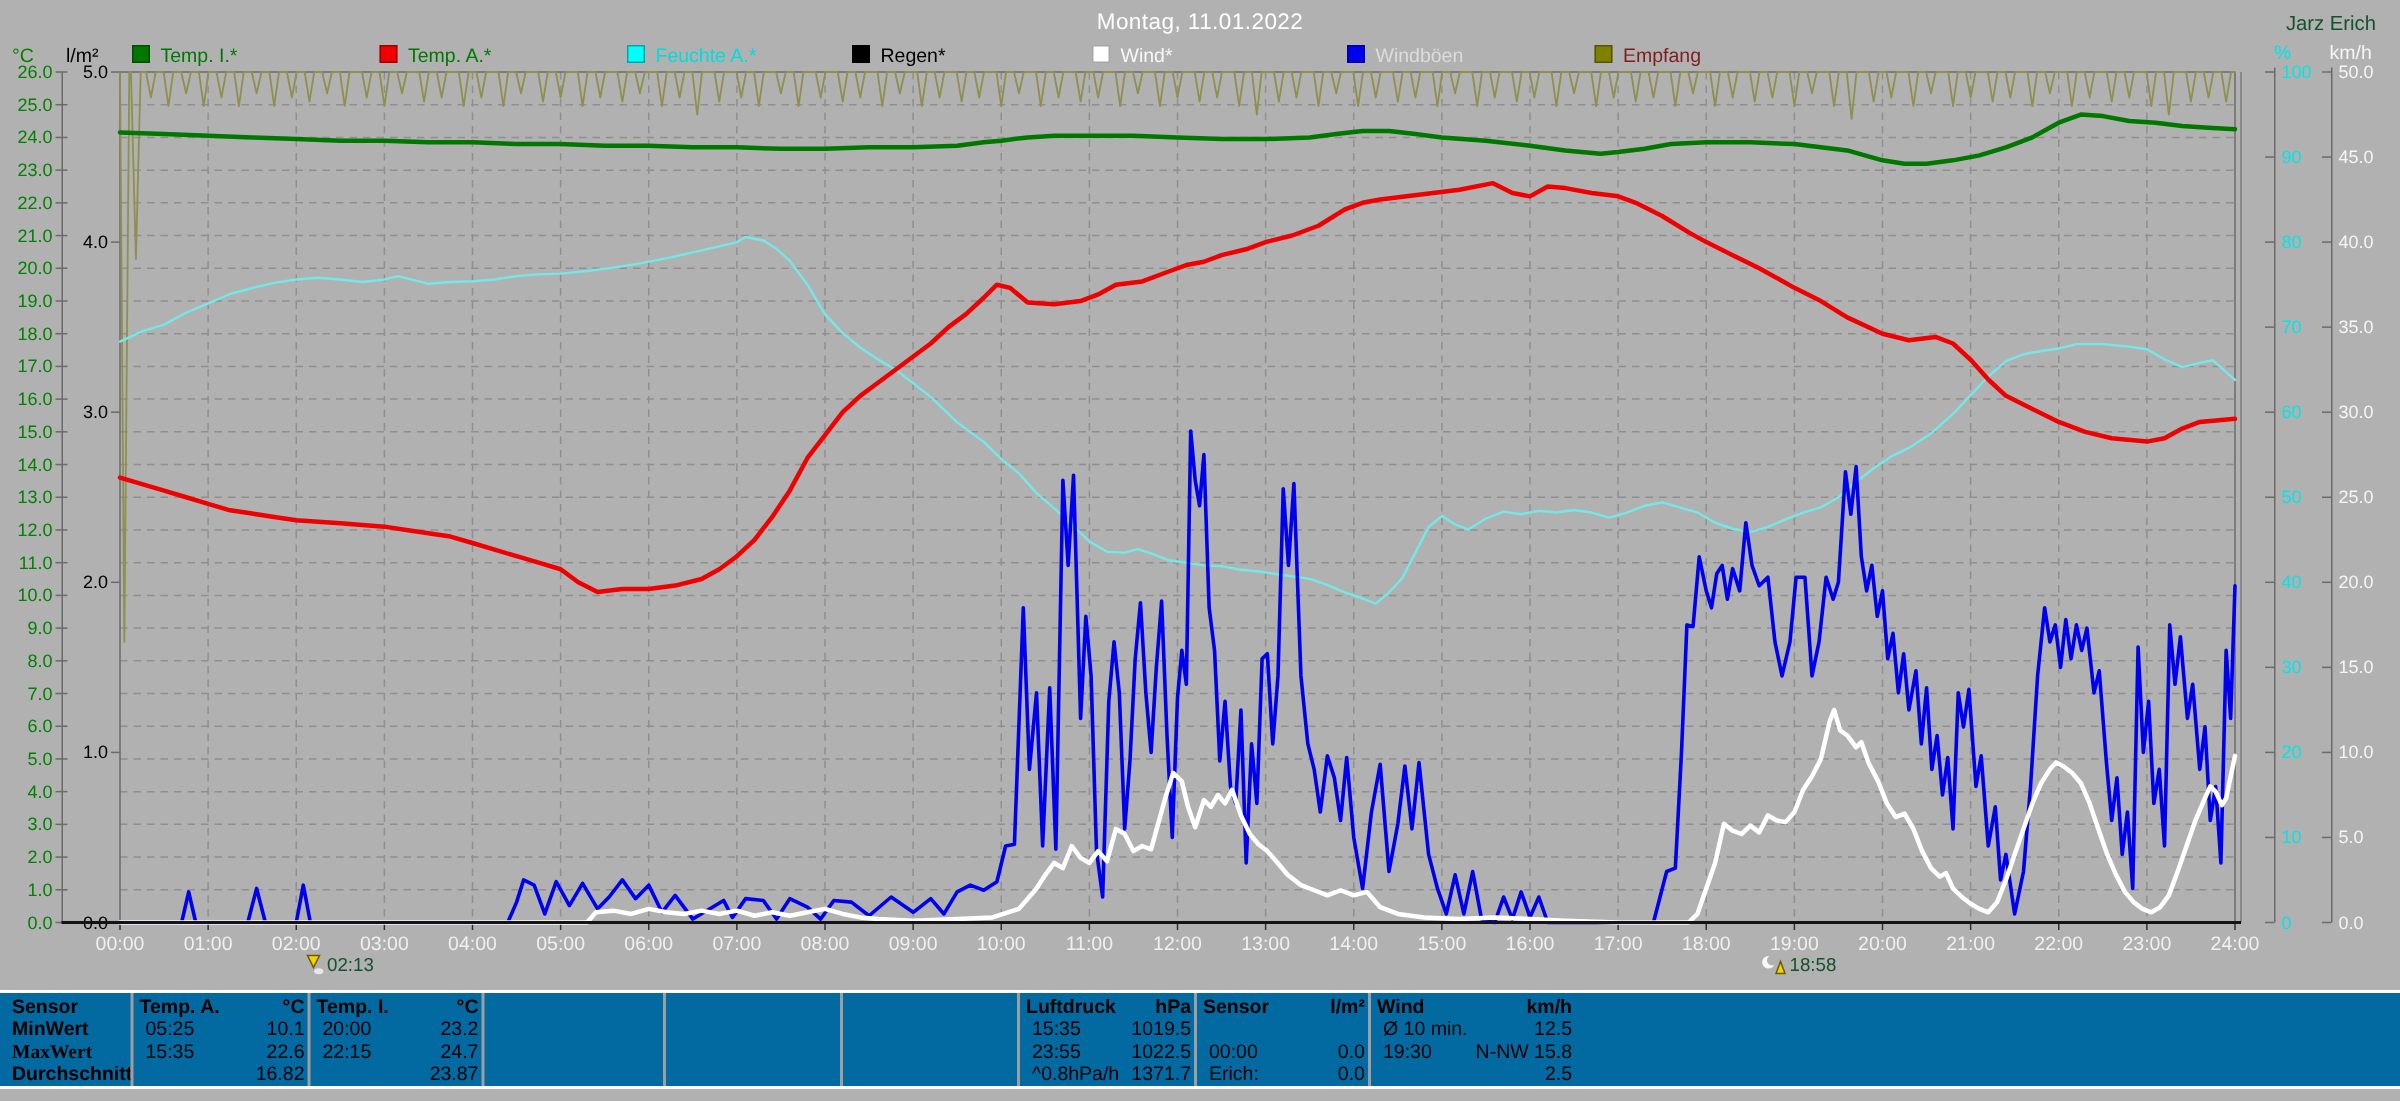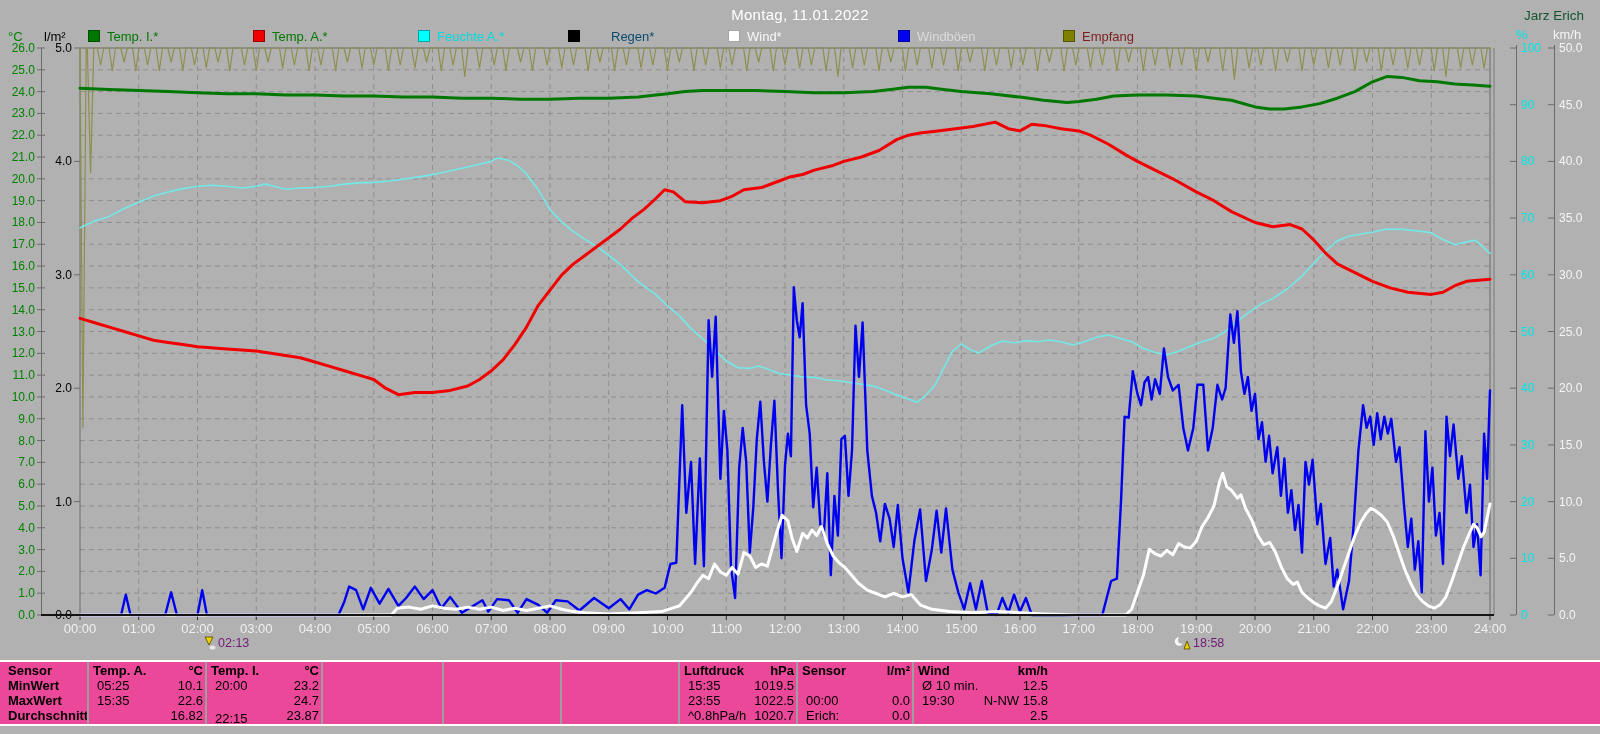--- a/index.html
+++ b/index.html
@@ -12,23 +12,23 @@
   #watermark{top:8px;right:16px;color:#14532d;font-size:13.5px;}
   .axhead{font-size:13px;font-weight:bold;}
   #unit-c{left:8px;top:29px;color:#008200;font-weight:normal;}
   #unit-rain{left:44px;top:29px;color:#000;font-weight:normal;}
   #unit-hum{left:1516px;top:27px;color:#00e6e6;font-weight:normal;}
   #unit-wind{left:1553px;top:27px;color:#f5f5f5;font-weight:normal;}
   #legend{left:0;top:29px;width:100%;height:16px;}
   .legend-item{position:absolute;top:0;height:14px;display:flex;align-items:center;}
   .swatch{width:12px;height:12px;margin-right:7px;border:1px solid rgba(0,0,0,.35);box-sizing:border-box;}
   .lab{font-size:13px;white-space:nowrap;}
-  .marker{display:flex;align-items:flex-start;color:#701a75;font-size:12.5px;}
+  .marker{display:flex;align-items:flex-start;color:#14532d;font-size:12.5px;}
   .marker svg{margin-right:2px;}
-  #datatable{left:0;top:660px;width:1600px;height:62px;background:#ec4899;
+  #datatable{left:0;top:660px;width:1600px;height:62px;background:#0369a1;
      border-top:2px solid #ffffff;border-bottom:2px solid #ffffff;font-size:13px;color:#000;}
   .tdiv{position:absolute;top:0;bottom:0;width:2px;background:#9e9e9e;}
   .tcell{position:absolute;height:15px;line-height:15px;white-space:nowrap;}
   .tcell.right{text-align:right;}
   .tcell.b{font-weight:bold;}
 </style>
 </head>
 <body>
 
 <div id="stage">
@@ -293,21 +293,21 @@
     <div class="legend-item" style="left:253px">
         <span class="swatch" style="background: rgb(240, 0, 0);"></span>
         <span class="lab" style="color: rgb(0, 120, 0);">Temp. A.*</span>
       </div>
     <div class="legend-item" style="left:418px">
         <span class="swatch" style="background: rgb(0, 255, 255);"></span>
         <span class="lab" style="color: rgb(0, 220, 220);">Feuchte A.*</span>
       </div>
     <div class="legend-item" style="left:568px">
         <span class="swatch" style="background: rgb(0, 0, 0);"></span>
-        <span class="lab" style="color: #0c4a6e; margin-left: 24px;">Regen*</span>
+        <span class="lab" style="color: #000000;">Regen*</span>
       </div>
     <div class="legend-item" style="left:728px">
         <span class="swatch" style="background: rgb(255, 255, 255);"></span>
         <span class="lab" style="color: rgb(248, 248, 248);">Wind*</span>
       </div>
     <div class="legend-item" style="left:898px">
         <span class="swatch" style="background: rgb(0, 0, 240);"></span>
         <span class="lab" style="color: rgb(220, 220, 220);">Windböen</span>
       </div>
     <div class="legend-item" style="left:1063px">
@@ -328,44 +328,44 @@
       <circle cx="5" cy="5.5" r="4.2" fill="#f8f8f8"></circle>
       <circle cx="7.4" cy="4.2" r="3.4" fill="#b1b1b1"></circle>
       <polygon points="10,13 13,5 16,13" fill="#f2d200" stroke="#6b5b00" stroke-width="1"></polygon>
     </svg>
     <span>18:58</span>
   </div>
 
   <div id="datatable" class="abs">
       <div class="tcell b" style="left: 8px; width: 78px; top: 1px;">Sensor</div>
       <div class="tcell b" style="left: 8px; width: 78px; top: 16px;">MinWert</div>
-      <div class="tcell b" style="left: 8px; width: 62px; top: 31px;">MaxWert</div>
+      <div class="tcell b" style="left: 8px; width: 62px; top: 31px; font-family: Liberation Serif, serif;">MaxWert</div>
       <div class="tcell b" style="left: 8px; width: 78px; top: 46px;">Durchschnitt</div>
       <div class="tcell b" style="left: 93px; width: 60.5px; top: 1px;">Temp. A.</div>
       <div class="tcell b right" style="left: 142.5px; width: 60.5px; top: 1px;">°C</div>
       <div class="tcell " style="left: 97px; width: 66px; top: 16px;">05:25</div>
       <div class="tcell right" style="left: 126px; width: 77px; top: 16px;">10.1</div>
       <div class="tcell " style="left: 97px; width: 66px; top: 31px;">15:35</div>
       <div class="tcell right" style="left: 126px; width: 77px; top: 31px;">22.6</div>
       <div class="tcell right" style="left: 126px; width: 77px; top: 46px;">16.82</div>
       <div class="tcell b" style="left: 211px; width: 59.4px; top: 1px;">Temp. I.</div>
       <div class="tcell b right" style="left: 259.6px; width: 59.4px; top: 1px;">°C</div>
       <div class="tcell " style="left: 215px; width: 64.8px; top: 16px;">20:00</div>
       <div class="tcell right" style="left: 243.4px; width: 75.6px; top: 16px;">23.2</div>
-      <div class="tcell " style="left: 215px; width: 64.8px; top: 49px;">22:15</div>
+      <div class="tcell " style="left: 215px; width: 64.8px; top: 31px;">22:15</div>
       <div class="tcell right" style="left: 243.4px; width: 75.6px; top: 31px;">24.7</div>
       <div class="tcell right" style="left: 243.4px; width: 75.6px; top: 46px;">23.87</div>
       <div class="tcell b" style="left: 684px; width: 60.5px; top: 1px;">Luftdruck</div>
       <div class="tcell b right" style="left: 733.5px; width: 60.5px; top: 1px;">hPa</div>
       <div class="tcell " style="left: 688px; width: 66px; top: 16px;">15:35</div>
       <div class="tcell right" style="left: 717px; width: 77px; top: 16px;">1019.5</div>
       <div class="tcell " style="left: 688px; width: 66px; top: 31px;">23:55</div>
       <div class="tcell right" style="left: 717px; width: 77px; top: 31px;">1022.5</div>
       <div class="tcell " style="left: 688px; width: 66px; top: 46px;">^0.8hPa/h</div>
-      <div class="tcell right" style="left: 717px; width: 77px; top: 46px;">1020.7</div>
+      <div class="tcell right" style="left: 717px; width: 77px; top: 46px;">1371.7</div>
       <div class="tcell b" style="left: 802px; width: 59.4px; top: 1px;">Sensor</div>
       <div class="tcell b right" style="left: 850.6px; width: 59.4px; top: 1px;">l/m²</div>
       <div class="tcell " style="left: 806px; width: 64.8px; top: 31px;">00:00</div>
       <div class="tcell right" style="left: 834.4px; width: 75.6px; top: 31px;">0.0</div>
       <div class="tcell " style="left: 806px; width: 64.8px; top: 46px;">Erich:</div>
       <div class="tcell right" style="left: 834.4px; width: 75.6px; top: 46px;">0.0</div>
       <div class="tcell b" style="left: 918px; width: 71.5px; top: 1px;">Wind</div>
       <div class="tcell b right" style="left: 976.5px; width: 71.5px; top: 1px;">km/h</div>
       <div class="tcell " style="left: 922px; width: 78px; top: 16px;">Ø 10 min.</div>
       <div class="tcell right" style="left: 957px; width: 91px; top: 16px;">12.5</div>

